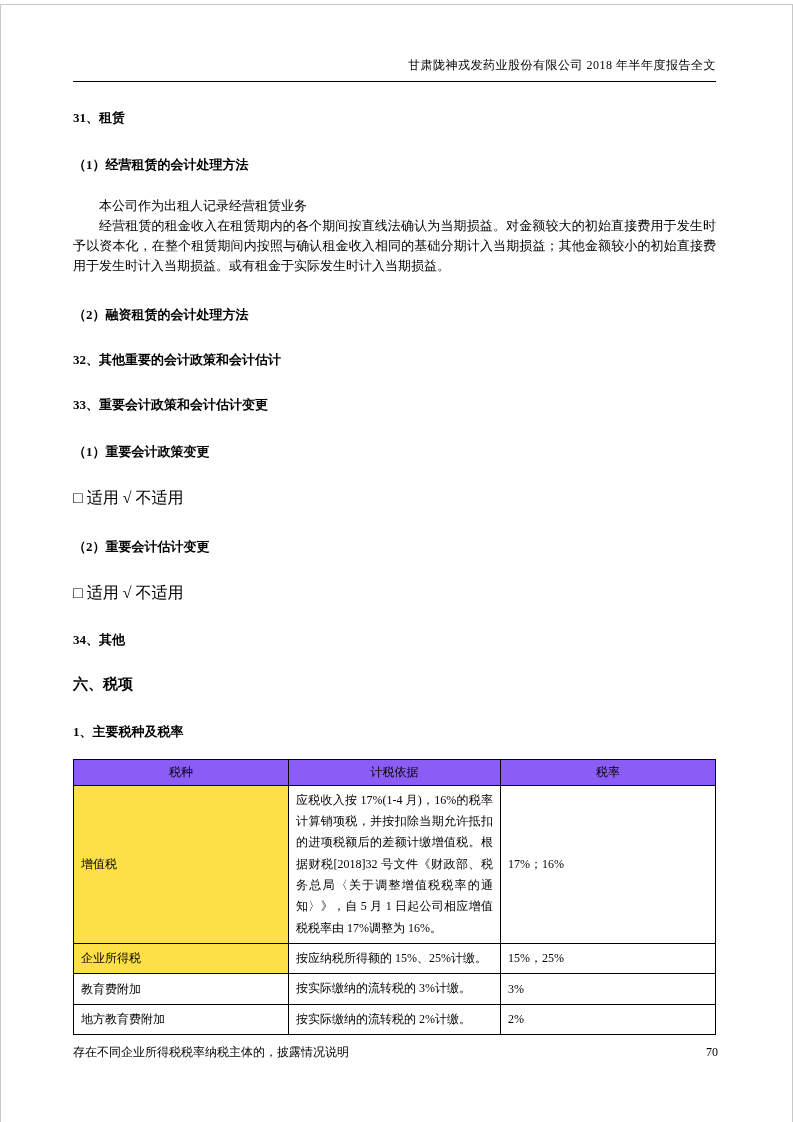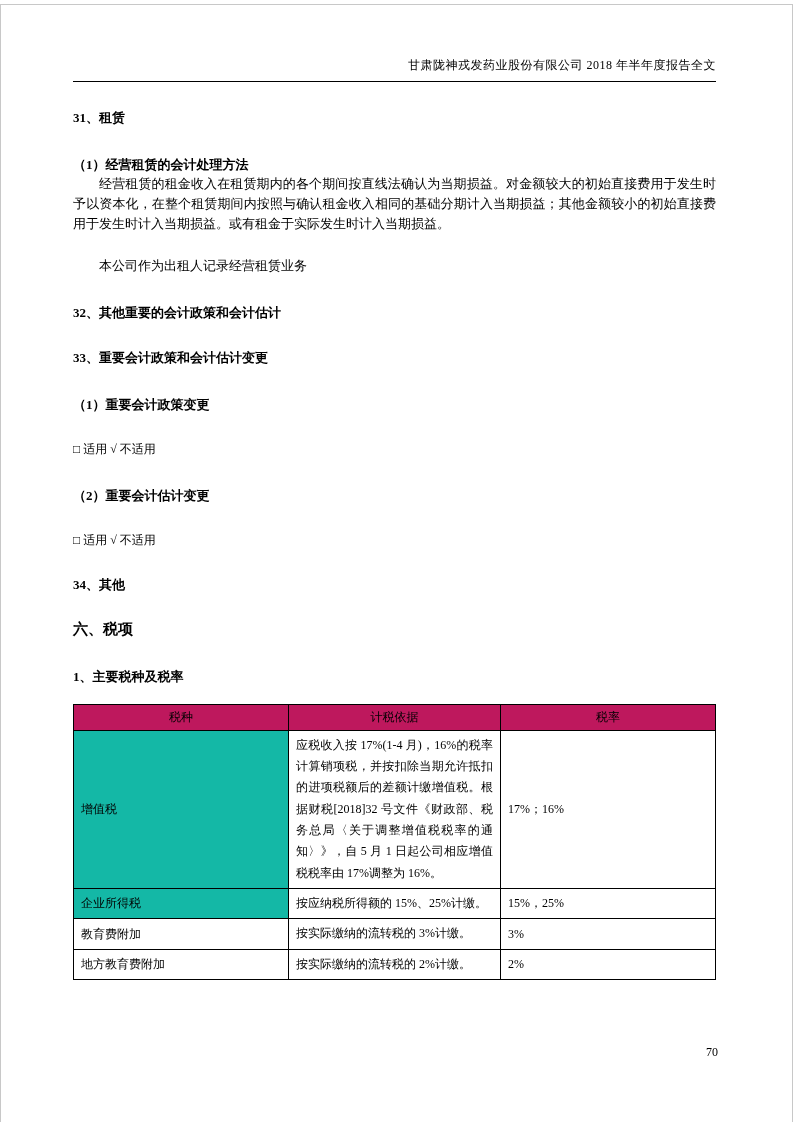--- a/index.html
+++ b/index.html
@@ -43,47 +43,47 @@
   .para {
     font-size: 13px;
     line-height: 1.55;
     text-align: justify;
     text-indent: 2em;
   }
   .para-first {
     margin-top: 22px;
   }
   .applicable {
-    font-size: 12px;
+    font-size: 16px;
     margin-top: 27px;
   }
   table.tax-table {
     width: 100%;
     border-collapse: collapse;
     margin-top: 18px;
     font-size: 12px;
     table-layout: fixed;
   }
   table.tax-table th,
   table.tax-table td {
     border: 1px solid #000;
     padding: 4px 7px;
     vertical-align: middle;
     font-weight: normal;
   }
   table.tax-table th {
-    background: #be185d;
+    background: #8b5cf6;
     text-align: center;
     height: 26px;
   }
   table.tax-table col.c1 { width: 33.5%; }
   table.tax-table col.c2 { width: 33%; }
   table.tax-table col.c3 { width: 33.5%; }
   td.tax-name { text-align: left; }
-  td.shaded { background: #14b8a6; }
+  td.shaded { background: #fde047; }
   td.basis {
     text-align: justify;
     line-height: 1.78;
   }
   td.rate { text-align: left; }
   tr.row-short td { height: 29px; }
   .table-note {
     font-size: 12px;
     margin-top: 9px;
   }
@@ -101,23 +101,24 @@
 
   <div class="page-header">
     <span>甘肃陇神戎发药业股份有限公司 2018 年半年度报告全文</span>
   </div>
 
   <div>
     <h3 class="h-num">31、租赁</h3>
 
     <h4 class="h-sub">（1）经营租赁的会计处理方法</h4>
 
+    <p class="para para-first">本公司作为出租人记录经营租赁业务</p>
     <p class="para">经营租赁的租金收入在租赁期内的各个期间按直线法确认为当期损益。对金额较大的初始直接费用于发生时予以资本化，在整个租赁期间内按照与确认租金收入相同的基础分期计入当期损益；其他金额较小的初始直接费用于发生时计入当期损益。或有租金于实际发生时计入当期损益。</p>
-    <p class="para para-first">本公司作为出租人记录经营租赁业务</p>
 
+    <h4 class="h-sub">（2）融资租赁的会计处理方法</h4>
 
     <h3 class="h-num">32、其他重要的会计政策和会计估计</h3>
 
     <h3 class="h-num">33、重要会计政策和会计估计变更</h3>
 
     <h4 class="h-sub">（1）重要会计政策变更</h4>
 
     <p class="applicable">□ 适用 √ 不适用</p>
 
     <h4 class="h-sub">（2）重要会计估计变更</h4>
@@ -160,17 +161,18 @@
           <td class="rate">3%</td>
         </tr>
         <tr class="row-short">
           <td class="tax-name">地方教育费附加</td>
           <td class="basis">按实际缴纳的流转税的 2%计缴。</td>
           <td class="rate">2%</td>
         </tr>
       </tbody>
     </table>
 
+    <p class="table-note">存在不同企业所得税税率纳税主体的，披露情况说明</p>
   </div>
 
   <div class="page-number">70</div>
 
 </div>
 
 </body></html>

